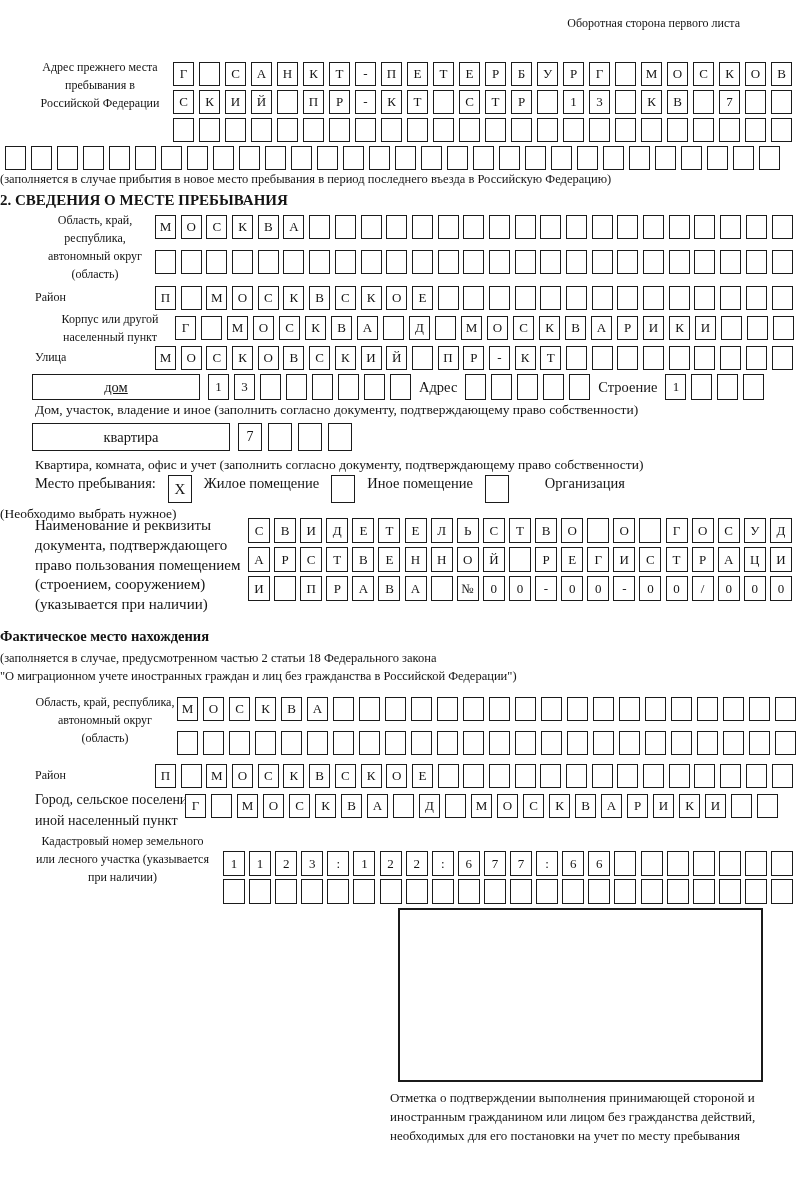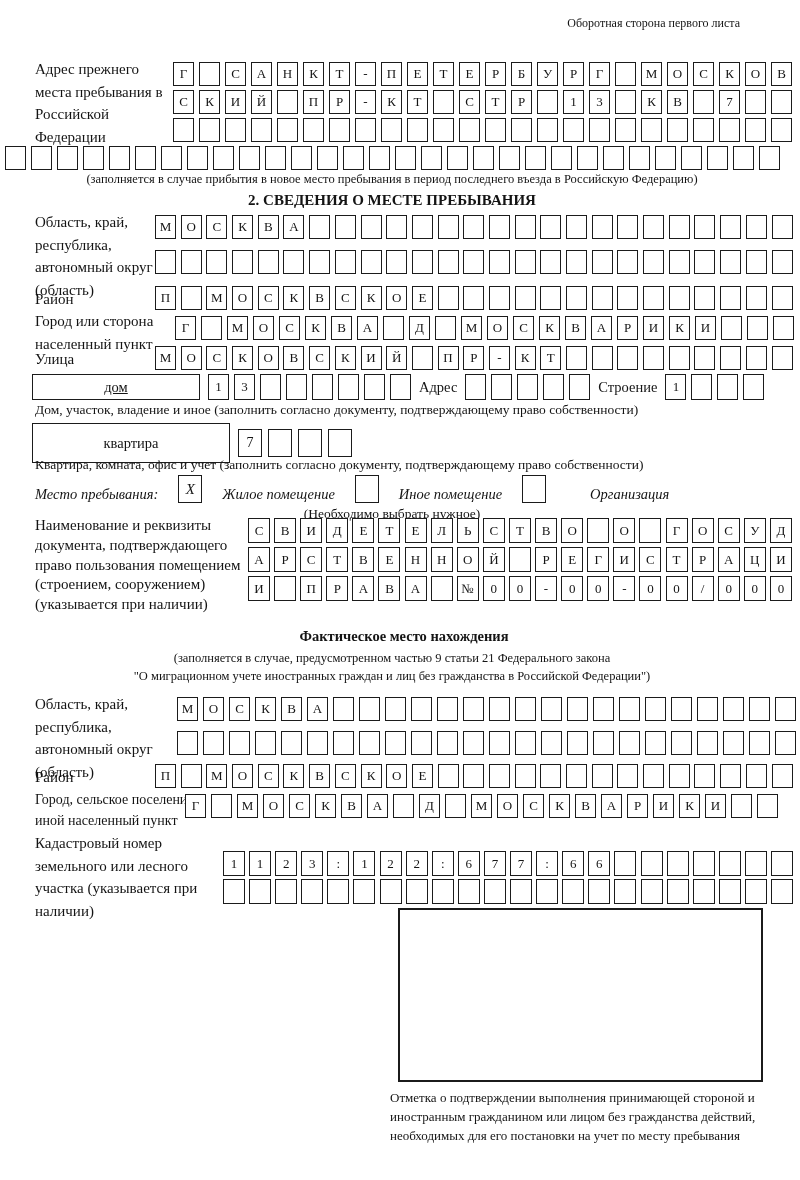--- a/index.html
+++ b/index.html
@@ -2,45 +2,45 @@
 <html><head>
 <meta charset="utf-8">
 <style>
   html,body{margin:0;padding:0;}
   body{
     width:800px;height:1180px;position:relative;background:#ffffff;
     font-family:"Liberation Serif","DejaVu Serif",serif;color:#141414;
     overflow:hidden;
   }
   .abs{position:absolute;}
-  .lbl{font-size:15px;line-height:1.5;}
+  .lbl{font-size:12px;line-height:1.5;text-align:center;}
   .lbl-tight{font-size:15px;line-height:1.32;}
   .caption{font-size:13.5px;}
   .caption-sm{font-size:12.5px;}
-  .center{text-align:center;width:752px;left:16px;}
+  .center{width:752px;left:0;}
   .bold{font-weight:bold;}
   .cellrow{display:flex;gap:4.7px;}
   .cell{
     flex:none;width:21px;height:24px;box-sizing:border-box;
     border:1.6px solid #1b1b1b;display:flex;align-items:center;justify-content:center;
     font-size:13px;background:#fff;
   }
   .g5{gap:5px;}
   .md .cell{width:22px;height:25px;gap:4px;}
   .md{gap:4.1px;}
   .h26 .cell{height:26px;}
   .big{gap:6px;}
   .big .cell{width:24px;height:28px;font-size:14px;}
   .widebox{
     box-sizing:border-box;border:1.7px solid #1b1b1b;display:flex;
     align-items:center;justify-content:center;font-size:14.5px;background:#fff;flex:none;
   }
   .houserow{display:flex;align-items:center;gap:8px;}
   .inline-lbl{font-size:14.5px;flex:none;}
-  .stayrow{display:flex;align-items:flex-end;gap:20px;font-style:italic;}
+  .stayrow{display:flex;align-items:flex-start;gap:12px;}
   .chk{
     flex:none;width:24px;height:28px;box-sizing:border-box;border:1.6px solid #1b1b1b;
     display:flex;align-items:center;justify-content:center;font-size:15px;background:#fff;
   }
   .stamp{box-sizing:border-box;border:2px solid #1b1b1b;background:#fff;}
 </style>
 </head>
 <body>
 
 <div class="abs" style="left:400px;top:16px;width:340px;text-align:right;font-size:12px;">Оборотная сторона первого листа</div>
@@ -238,21 +238,21 @@
     <span class="cell"></span>
     <span class="cell"></span>
     <span class="cell"></span>
     <span class="cell"></span>
     <span class="cell"></span>
     <span class="cell"></span>
     <span class="cell"></span>
     <span class="cell"></span>
   </div>
 
-<div class="abs lbl" style="left:35px;top:310px;width:150px;">Город или сторона населенный пункт</div>
+<div class="abs lbl" style="left:35px;top:310px;width:150px;">Корпус или другой населенный пункт</div>
 <div class="abs cellrow g5" style="left:175px;top:316px;">
     <span class="cell">Г</span>
     <span class="cell"></span>
     <span class="cell">М</span>
     <span class="cell">О</span>
     <span class="cell">С</span>
     <span class="cell">К</span>
     <span class="cell">В</span>
     <span class="cell">А</span>
     <span class="cell"></span>
@@ -328,21 +328,21 @@
   <div class="cellrow g5 h26">
       <span class="cell">1</span>
       <span class="cell"></span>
       <span class="cell"></span>
       <span class="cell"></span>
     </div>
 </div>
 <div class="abs caption" style="left:35px;top:402px;">Дом, участок, владение и иное (заполнить согласно документу, подтверждающему право собственности)</div>
 
 <div class="abs houserow" style="left:32px;top:423px;">
-  <div class="widebox" style="width:198px;height:40px;align-items:center;">
+  <div class="widebox" style="width:198px;height:28px;align-items:center;">
     <span>квартира</span>
   </div>
   <div class="cellrow big">
       <span class="cell">7</span>
       <span class="cell"></span>
       <span class="cell"></span>
       <span class="cell"></span>
     </div>
 </div>
 <div class="abs caption" style="left:35px;top:457px;">Квартира, комната, офис и учет (заполнить согласно документу, подтверждающему право собственности)</div>
@@ -422,22 +422,22 @@
     <span class="cell">0</span>
     <span class="cell">-</span>
     <span class="cell">0</span>
     <span class="cell">0</span>
     <span class="cell">/</span>
     <span class="cell">0</span>
     <span class="cell">0</span>
     <span class="cell">0</span>
   </div>
 
-<div class="abs center bold" style="top:628px;font-size:14.5px;padding-left:12px;">Фактическое место нахождения</div>
-<div class="abs center caption-sm" style="top:651px;">(заполняется в случае, предусмотренном частью 9 статьи 21 Федерального закона</div>
+<div class="abs center bold" style="top:628px;font-size:14.5px;">Фактическое место нахождения</div>
+<div class="abs center caption-sm" style="top:651px;">(заполняется в случае, предусмотренном частью 2 статьи 18 Федерального закона</div>
 <div class="abs center caption-sm" style="top:669px;">"О миграционном учете иностранных граждан и лиц без гражданства в Российской Федерации")</div>
 
 <div class="abs lbl" style="left:35px;top:693px;width:140px;">Область, край, республика, автономный округ (область)</div>
 <div class="abs cellrow g5" style="left:177px;top:697px;">
     <span class="cell">М</span>
     <span class="cell">О</span>
     <span class="cell">С</span>
     <span class="cell">К</span>
     <span class="cell">В</span>
     <span class="cell">А</span>

